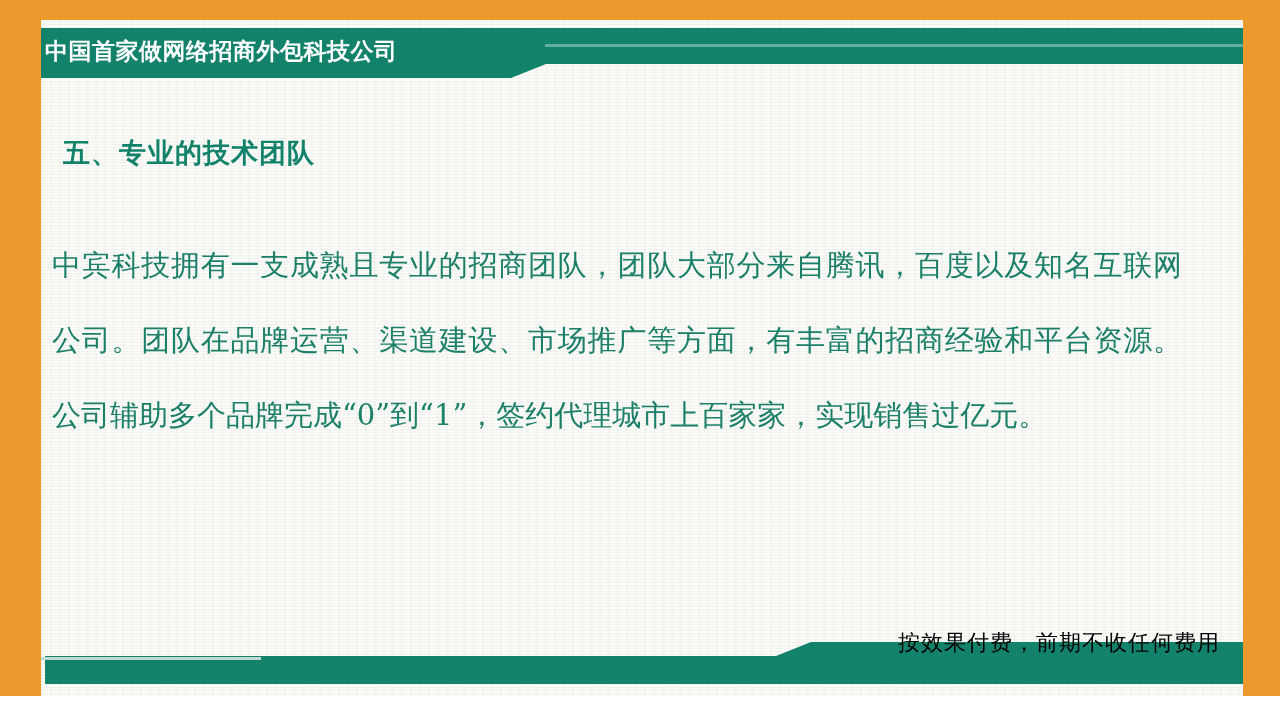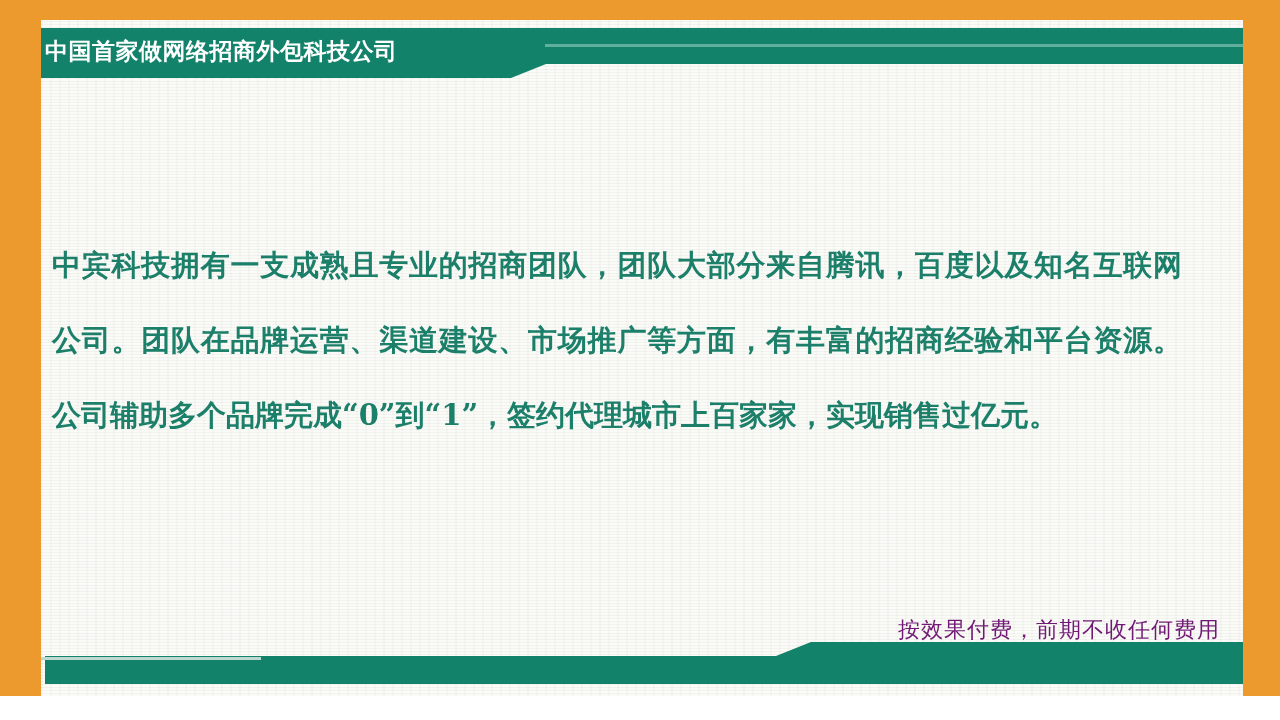--- a/index.html
+++ b/index.html
@@ -90,42 +90,41 @@
     top: 228px;
     width: 1130px;
     font-family: "DejaVu Serif", "Liberation Serif", serif;
     font-size: 29px;
     line-height: 75px;
     color: #1B7F69;
     text-align: justify;
     text-justify: inter-character;
     letter-spacing: 0px;
     z-index: 5;
-    font-weight: bold;
   }
 
   
   .footer-band {
     position: absolute;
     left: 41px;
     top: 630px;
     width: 1202px;
     height: 60px;
     z-index: 4;
   }
   .footer-band svg { display: block; }
 
   .footer-text {
     position: absolute;
     right: 60px;
-    top: 615px;
+    top: 628px;
     font-family: Liberation Mono, monospace;
     font-size: 22px;
     font-weight: normal;
-    color: #701a75;
+    color: #000000;
     letter-spacing: 1px;
     white-space: nowrap;
     z-index: 7;
   }
 </style>
 </head>
 <body>
 
 <div id="slide">
 
@@ -134,20 +133,21 @@
   <div class="header-band">
     <svg width="1202" height="52" viewBox="0 0 1202 52" xmlns="http://www.w3.org/2000/svg">
       <path d="M0,0 L1202,0 L1202,36 L505,36 L470,50 L0,50 Z" fill="#13826B"></path>
       <path d="M0,0 L1202,0 L1202,31 L510,31 L470,44 L0,44 Z" fill="#13826B"></path>
       <rect x="504" y="16" width="698" height="3" fill="#5FAF9C"></rect>
     </svg>
   </div>
 
   <div class="header-title">中国首家做网络招商外包科技公司</div>
 
+  <div class="section-title">五、专业的技术团队</div>
 
   <div class="body-text">中宾科技拥有一支成熟且专业的招商团队，团队大部分来自腾讯，百度以及知名互联网公司。团队在品牌运营、渠道建设、市场推广等方面，有丰富的招商经验和平台资源。公司辅助多个品牌完成“0”到“1”，签约代理城市上百家家，实现销售过亿元。</div>
 
   <div class="footer-band">
     <svg width="1202" height="60" viewBox="0 0 1202 60" xmlns="http://www.w3.org/2000/svg">
       <path d="M4,26 L735,26 L770,12 L1202,12 L1202,54 L4,54 Z" fill="#13826B"></path>
       <path d="M4,33 L730,33 L768,19 L1202,19 L1202,54 L4,54 Z" fill="#13826B"></path>
       <rect x="0" y="27" width="220" height="3" fill="#BFD9D2"></rect>
     </svg>
   </div>

